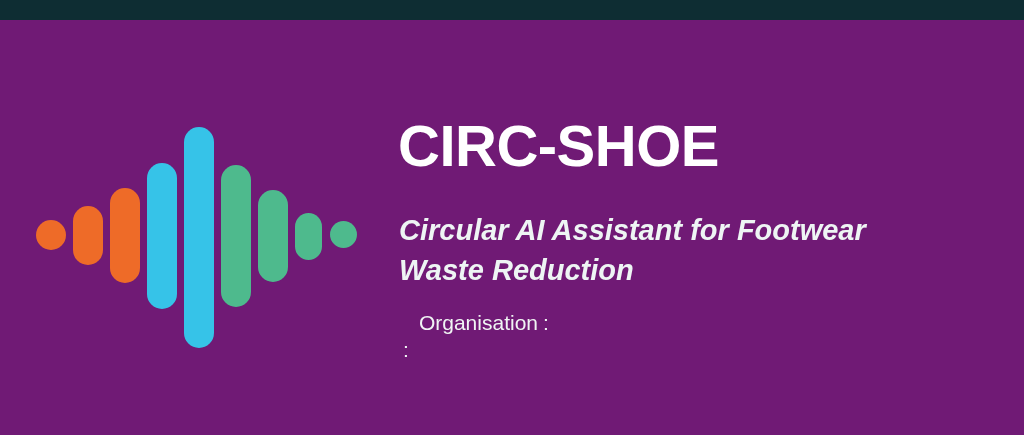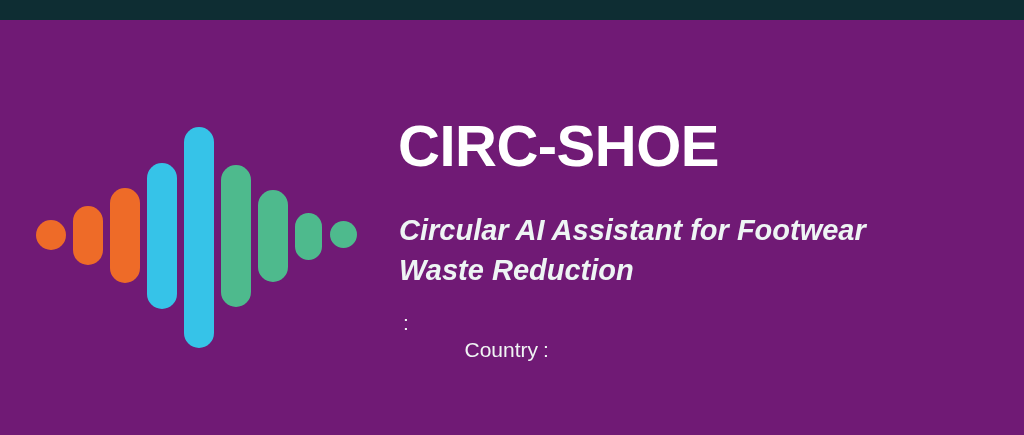--- a/index.html
+++ b/index.html
@@ -124,23 +124,23 @@
 
   <div id="text-block">
 
     <div id="title" style="color: rgb(255, 255, 255);">CIRC-SHOE</div>
 
     <div id="subtitle" style="color: rgb(238, 245, 244);">Circular AI Assistant for Footwear Waste Reduction</div>
 
     <div id="meta">
 
       <div class="meta-row">
+        <span class="meta-label">Organisation</span>
         <span class="meta-colon">:</span>
       </div>
 
       <div class="meta-row">
-        <span class="meta-label">Country</span>
         <span class="meta-colon">:</span>
       </div>
 
     </div>
   </div>
 </div>
 
 </body></html>

